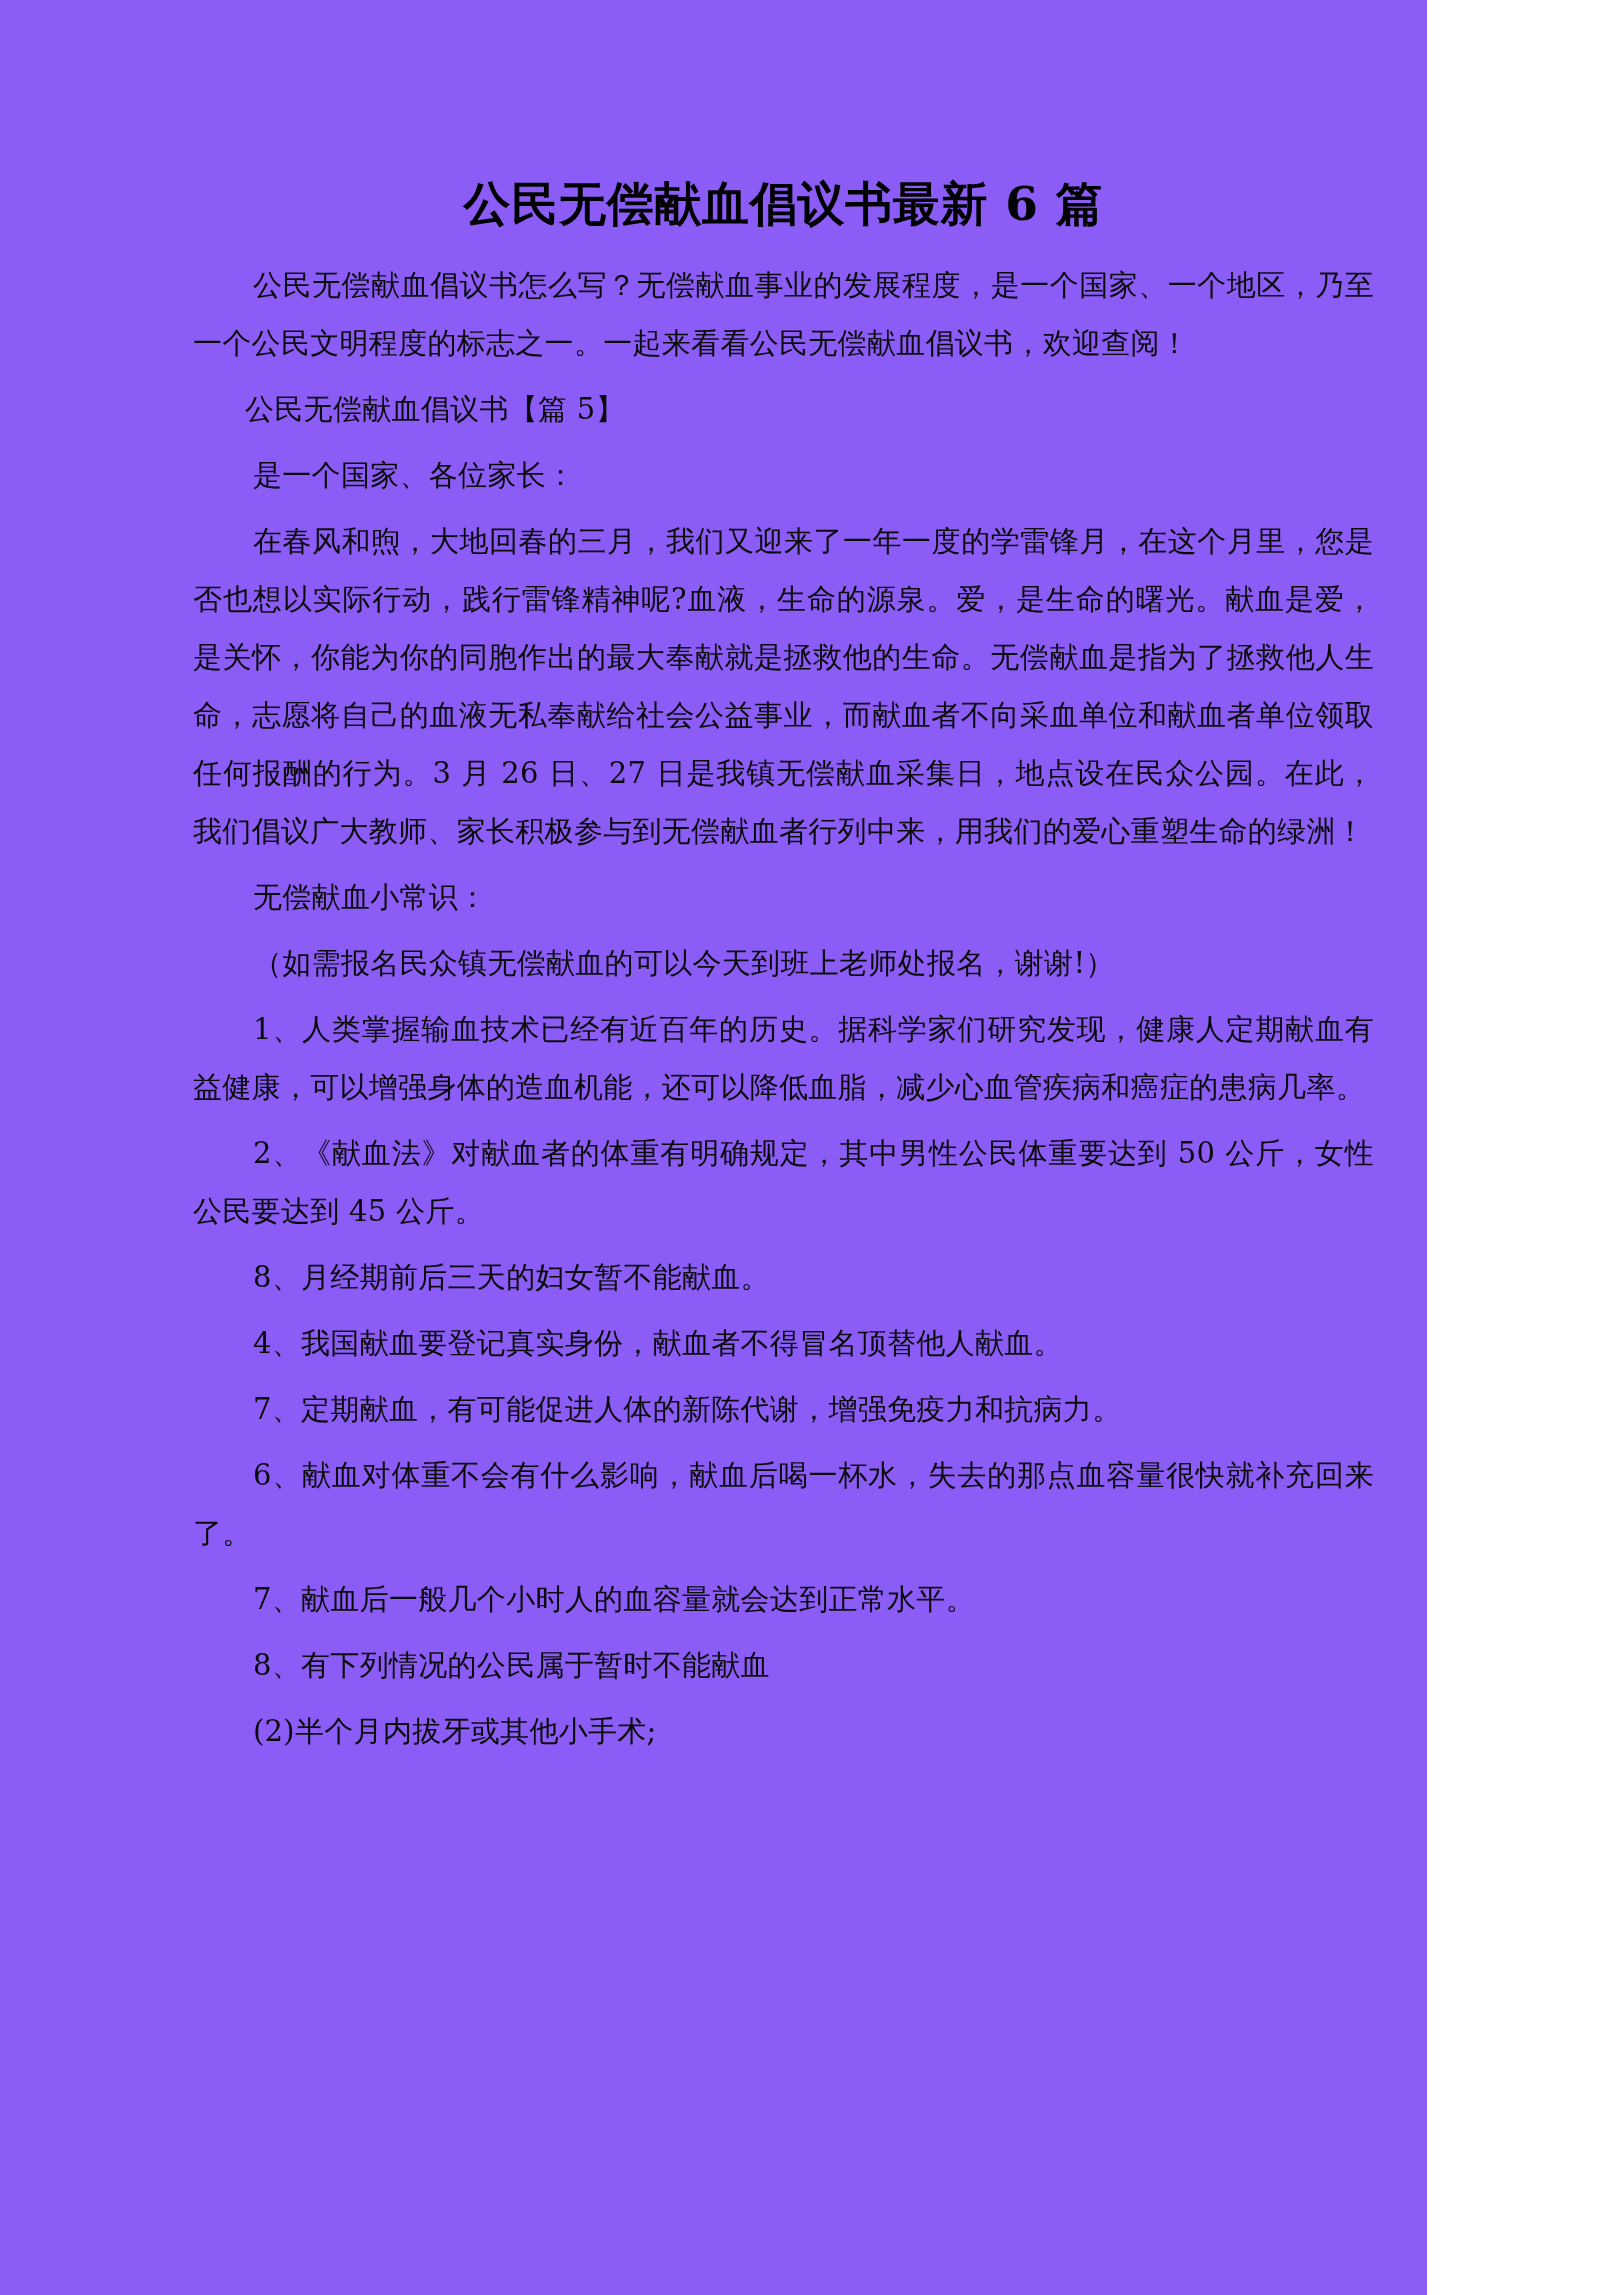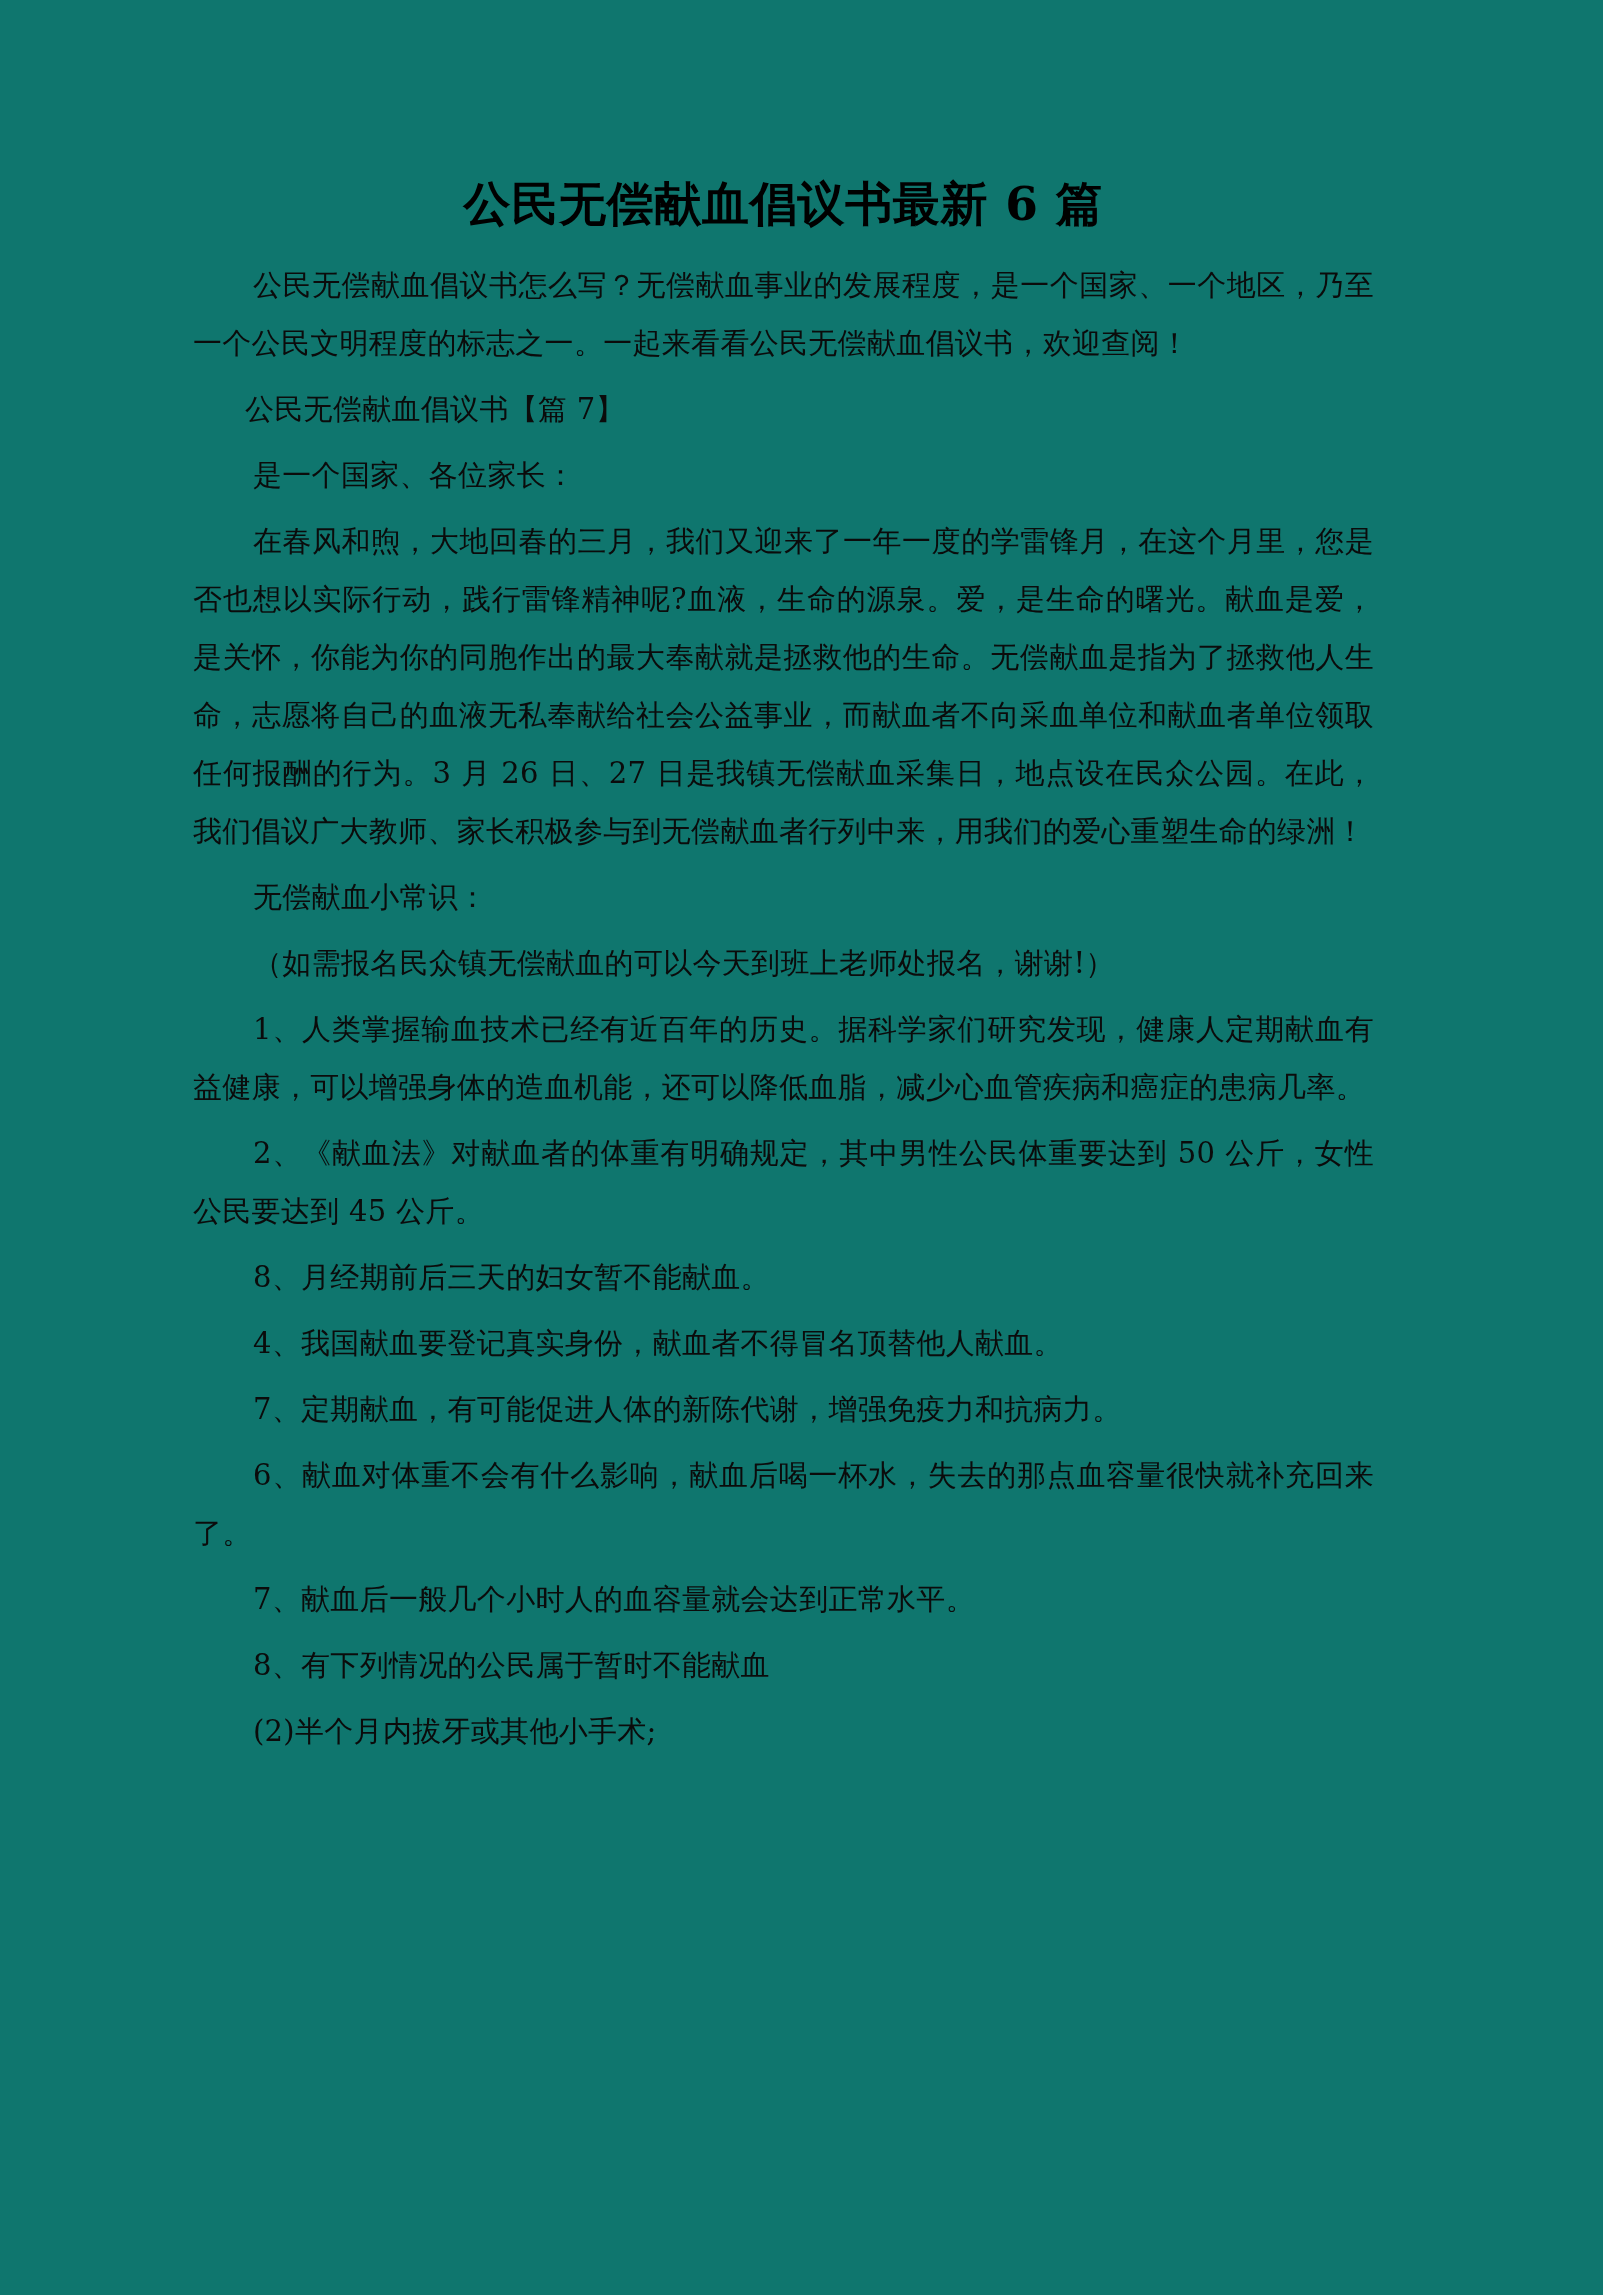--- a/index.html
+++ b/index.html
@@ -2,23 +2,23 @@
 <html style="font-size:10.5px"><head>
 <meta charset="utf-8">
 <style>
   html, body {
     margin: 0;
     padding: 0;
     background: #ffffff;
   }
   .page {
     position: relative;
-    width: 1603px;
+    width: 1427px;
     height: 2295px;
-    background: #0f766e;
+    background: #8b5cf6;
     overflow: hidden;
     font-family: "DejaVu Serif", "Liberation Serif", serif;
     color: #0b0b0b;
     box-sizing: border-box;
     text-decoration: underline;
   }
   .content {
     position: absolute;
     left: 185px;
     top: 0;
@@ -64,21 +64,21 @@
 </head>
 <body>
 
 <div class="page">
   <div class="content">
 
     <h1 class="doc-title">公民无偿献血倡议书最新 6 篇</h1>
 
     <p class="para indent gap-intro">公民无偿献血倡议书怎么写？无偿献血事业的发展程度，是一个国家、一个地区，乃至一个公民文明程度的标志之一。一起来看看公民无偿献血倡议书，欢迎查阅！</p>
 
-    <p class="section-heading gap-section">公民无偿献血倡议书【篇 7】</p>
+    <p class="section-heading gap-section">公民无偿献血倡议书【篇 5】</p>
 
     <p class="para indent">是一个国家、各位家长：</p>
 
     <p class="para indent">在春风和煦，大地回春的三月，我们又迎来了一年一度的学雷锋月，在这个月里，您是否也想以实际行动，践行雷锋精神呢?血液，生命的源泉。爱，是生命的曙光。献血是爱，是关怀，你能为你的同胞作出的最大奉献就是拯救他的生命。无偿献血是指为了拯救他人生命，志愿将自己的血液无私奉献给社会公益事业，而献血者不向采血单位和献血者单位领取任何报酬的行为。3 月 26 日、27 日是我镇无偿献血采集日，地点设在民众公园。在此，我们倡议广大教师、家长积极参与到无偿献血者行列中来，用我们的爱心重塑生命的绿洲！</p>
 
     <p class="para indent">无偿献血小常识：</p>
 
     <p class="para indent">（如需报名民众镇无偿献血的可以今天到班上老师处报名，谢谢!）</p>
 
     <p class="para indent">1、人类掌握输血技术已经有近百年的历史。据科学家们研究发现，健康人定期献血有益健康，可以增强身体的造血机能，还可以降低血脂，减少心血管疾病和癌症的患病几率。</p>

